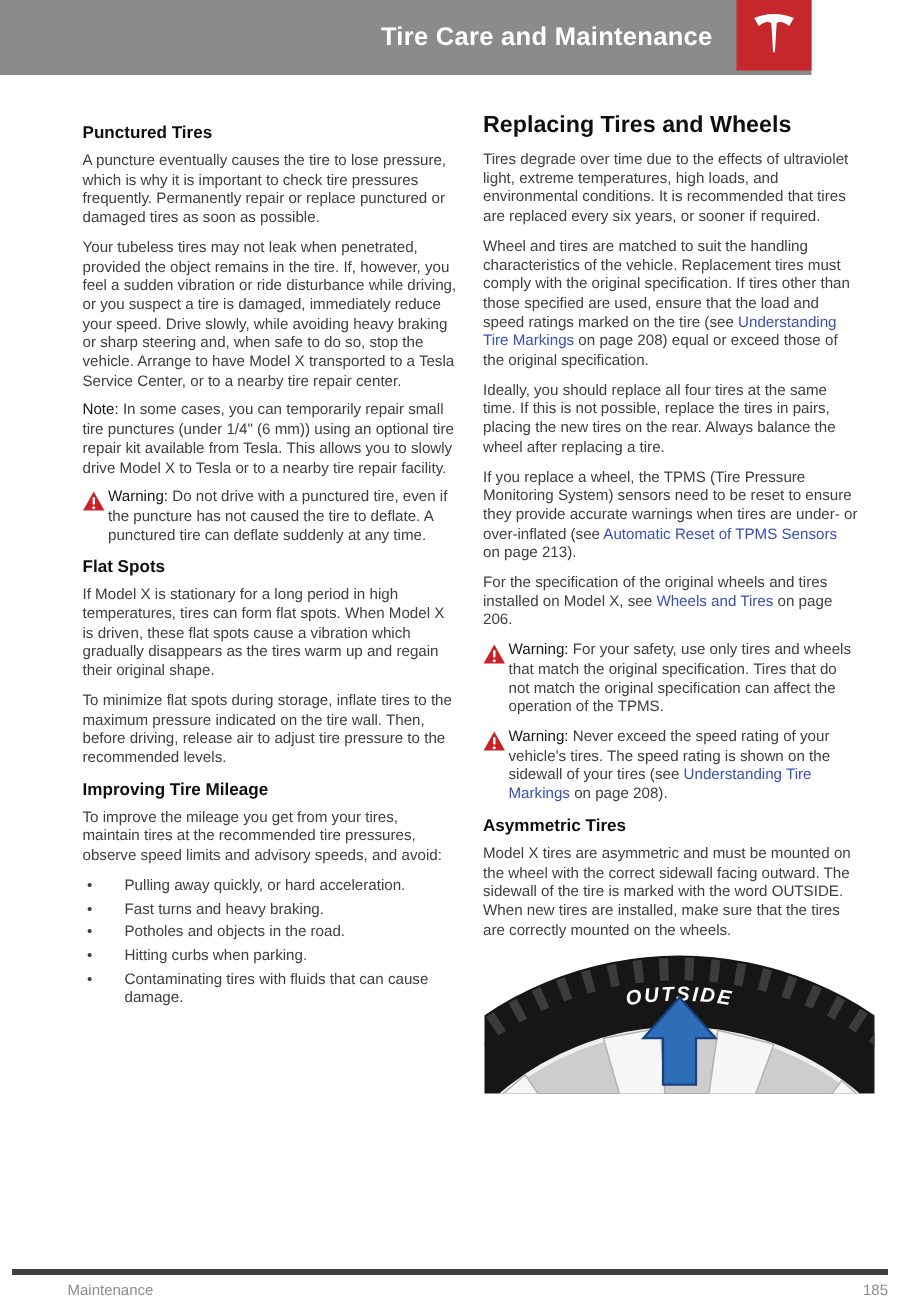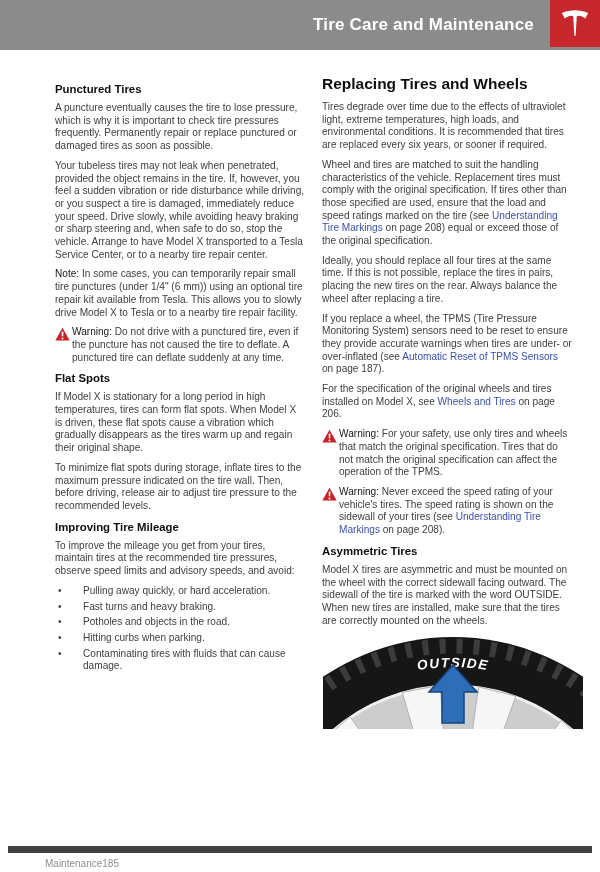--- a/index.html
+++ b/index.html
@@ -1,19 +1,19 @@
 <!DOCTYPE html>
 <html><head>
 <meta charset="utf-8">
 <style>
   html,body{margin:0;padding:0;background:#ffffff;}
   .page{position:relative;width:600px;height:872px;background:#ffffff;overflow:hidden;
         font-family:"Liberation Sans",sans-serif;color:#3e3e3e;}
   
-  .header{position:absolute;top:0;left:0;width:600px;height:50px;background:#8b8b8b;}
+  .header{position:absolute;top:0;left:0;width:541px;height:50px;background:#8b8b8b;}
   .header-title{position:absolute;top:0;right:66px;height:50px;line-height:50px;
         color:#ffffff;font-size:17px;font-weight:bold;letter-spacing:0.2px;}
   .logo-box{position:absolute;top:0;right:0;width:50px;height:47px;background:#c5272c;
         display:flex;align-items:center;justify-content:center;}
   .logo-box svg{width:30px;height:32px;}
   
   .col{position:absolute;width:250px;font-size:10.1px;line-height:12.7px;}
   .col-left{left:55px;top:78px;}
   .col-right{left:322px;top:74px;}
   h2{font-size:15.5px;line-height:19px;color:#0f0f0f;margin:0 0 8px 0;font-weight:bold;}
@@ -29,22 +29,22 @@
   .warn-body{flex:1;}
   
   .bullets{margin:2px 0 7px 0;}
   .bullet-row{display:flex;margin:0 0 3px 0;}
   .bullet-dot{flex:none;width:25px;padding-left:3px;color:#3e3e3e;}
   .bullet-text{flex:1;}
   
   .tire-figure{margin:8px 0 0 1px;width:260px;height:94px;}
   .tire-figure svg{display:block;}
   
-  .footer{position:absolute;left:8px;right:8px;top:846px;border-top:7px solid #404040;
-        padding-top:5px;display:flex;
+  .footer{position:absolute;left:8px;right:8px;top:846px;border-top:4px solid #404040;
+        padding-top:5px;display:flex;justify-content:space-between;
         color:#8d8d8d;font-size:10px;}
   .footer-left{margin-left:37px;}
   .footer-right{margin-right:0;}
 </style>
 </head>
 <body>
 
 <div class="page">
 
   <div class="header">
@@ -102,21 +102,21 @@
         <span class="bullet-text">Contaminating tires with fluids that can cause damage.</span>
       </div>
     </div>
   </div>
 
   <div class="col col-right">
     <h2>Replacing Tires and Wheels</h2>
     <p>Tires degrade over time due to the effects of ultraviolet light, extreme temperatures, high loads, and environmental conditions. It is recommended that tires are replaced every six years, or sooner if required.</p>
     <p><span>Wheel and tires are matched to suit the handling characteristics of the vehicle. Replacement tires must comply with the original specification. If tires other than those specified are used, ensure that the load and speed ratings marked on the tire (see </span><span class="link">Understanding Tire Markings</span><span> on page 208) equal or exceed those of the original specification.</span></p>
     <p>Ideally, you should replace all four tires at the same time. If this is not possible, replace the tires in pairs, placing the new tires on the rear. Always balance the wheel after replacing a tire.</p>
-    <p><span>If you replace a wheel, the TPMS (Tire Pressure Monitoring System) sensors need to be reset to ensure they provide accurate warnings when tires are under- or over-inflated (see </span><span class="link">Automatic Reset of TPMS Sensors</span><span> on page 187).</span></p>
+    <p><span>If you replace a wheel, the TPMS (Tire Pressure Monitoring System) sensors need to be reset to ensure they provide accurate warnings when tires are under- or over-inflated (see </span><span class="link">Automatic Reset of TPMS Sensors</span><span> on page 213).</span></p>
     <p><span>For the specification of the original wheels and tires installed on Model X, see </span><span class="link">Wheels and Tires</span><span> on page 206.</span></p>
 
     <div class="warning">
       <span class="warn-icon">
         <svg viewBox="0 0 20 18">
           <path d="M10 0.5 L19.5 17.5 L0.5 17.5 Z" fill="#cc2027"></path>
           <rect x="9" y="5.5" width="2.1" height="6.8" rx="1" fill="#ffffff"></rect>
           <circle cx="10" cy="15" r="1.35" fill="#ffffff"></circle>
         </svg>
       </span>

